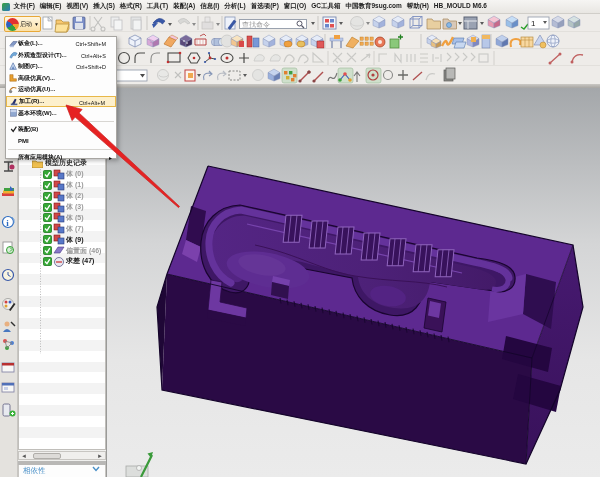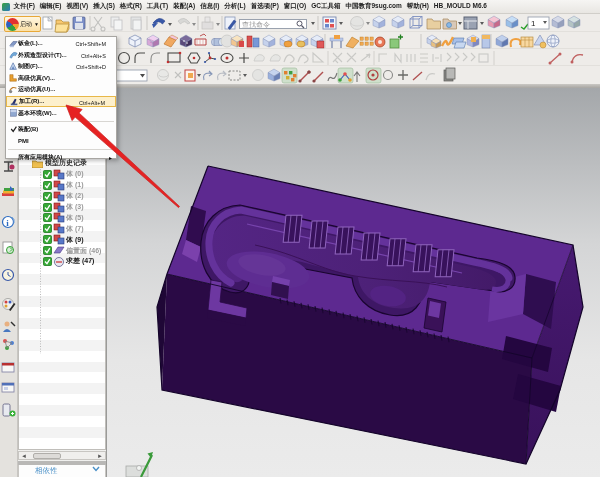--- a/index.html
+++ b/index.html
@@ -23,21 +23,21 @@
 .trow{height:10.9px;display:flex;align-items:center;font-size:7px;font-weight:bold;white-space:nowrap}
 .trow .tchk{margin-left:24px;width:10px;height:9px}
 .trow .ticon{width:13px;height:11px}
 .thead{padding-left:13px}
 .tfold{width:13px}
 #hscroll{position:absolute;left:18px;top:363px;width:88px;height:9px;background:#f0efed;border:1px solid #c8c6c2}
 #hscroll .thumb{position:absolute;left:14px;top:1px;width:28px;height:6px;background:#dddbd8;border:1px solid #b0aeaa;border-radius:2px}
 #hscroll .la{position:absolute;left:2px;top:1px;font-size:6px;color:#555}
 #hscroll .ra{position:absolute;right:2px;top:1px;font-size:6px;color:#555}
 #depsep{position:absolute;left:18px;top:373px;width:88px;height:3.5px;background:#b9b8b6}
-#dep{position:absolute;left:18px;top:377px;width:88px;height:12px;background:#fdfdfd;border-left:1px solid #c8c6c2;border-right:1px solid #c8c6c2;font-size:7.5px;color:#4a90c8;padding:1px 0 0 16px}
+#dep{position:absolute;left:18px;top:377px;width:88px;height:12px;background:#fdfdfd;border-left:1px solid #c8c6c2;border-right:1px solid #c8c6c2;font-size:7.5px;color:#4a90c8;padding:1px 0 0 4px}
 #dep .chev{position:absolute;right:5px;top:1px;color:#4a90c8;font-size:7px;font-weight:bold}
 #dropdown{position:absolute;left:5px;top:36px;width:112px;height:123px;background:#fdfdfd;border:1px solid #a8a6a2;box-shadow:2px 2px 4px rgba(0,0,0,0.25);padding-top:1px;z-index:50}
 .mitem{position:relative;height:11.55px;display:flex;align-items:center;font-size:6px;color:#111;white-space:nowrap}
 .mitem .mico{width:9px;margin-left:3px;text-align:center;flex:0 0 auto}
 .mitem .mlab{flex:0 0 auto;font-weight:bold}
 .mitem .msc{position:absolute;right:10px;top:3px;font-size:5.5px}
 .mitem .marr{position:absolute;right:3px;top:3px;font-size:5px}
 .mitem.hl{background:#fdf0cc;border:1px solid #e8b848}
 .msep{height:1px;background:#d8d6d2;margin:2px 2px}
 #redarrow{position:absolute;left:0;top:0;z-index:60;pointer-events:none}

